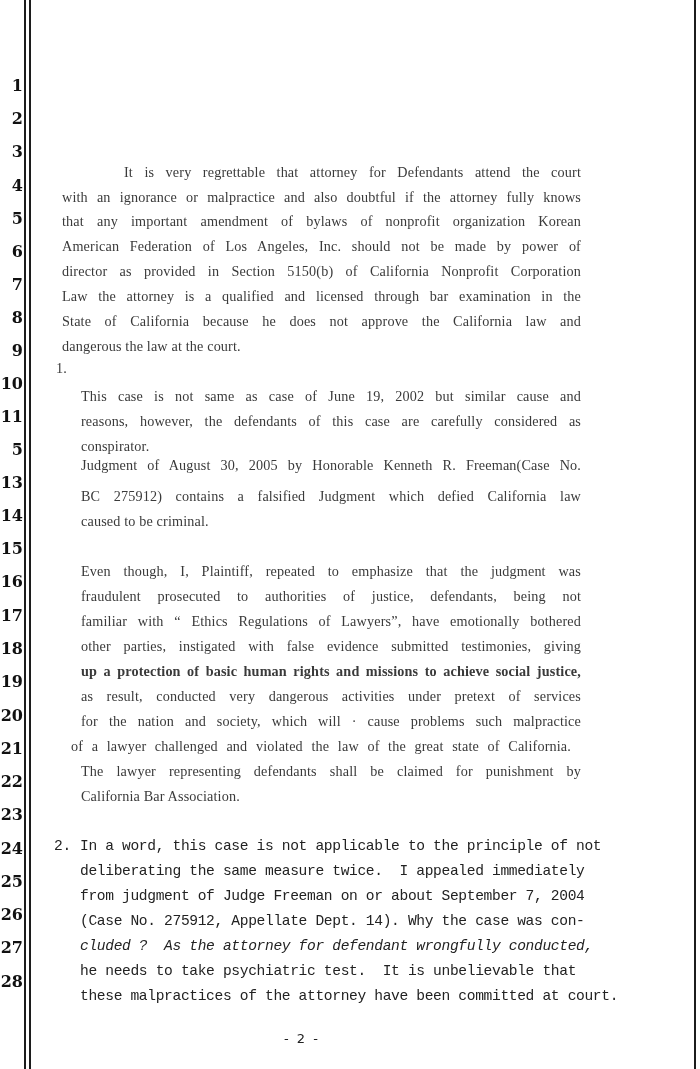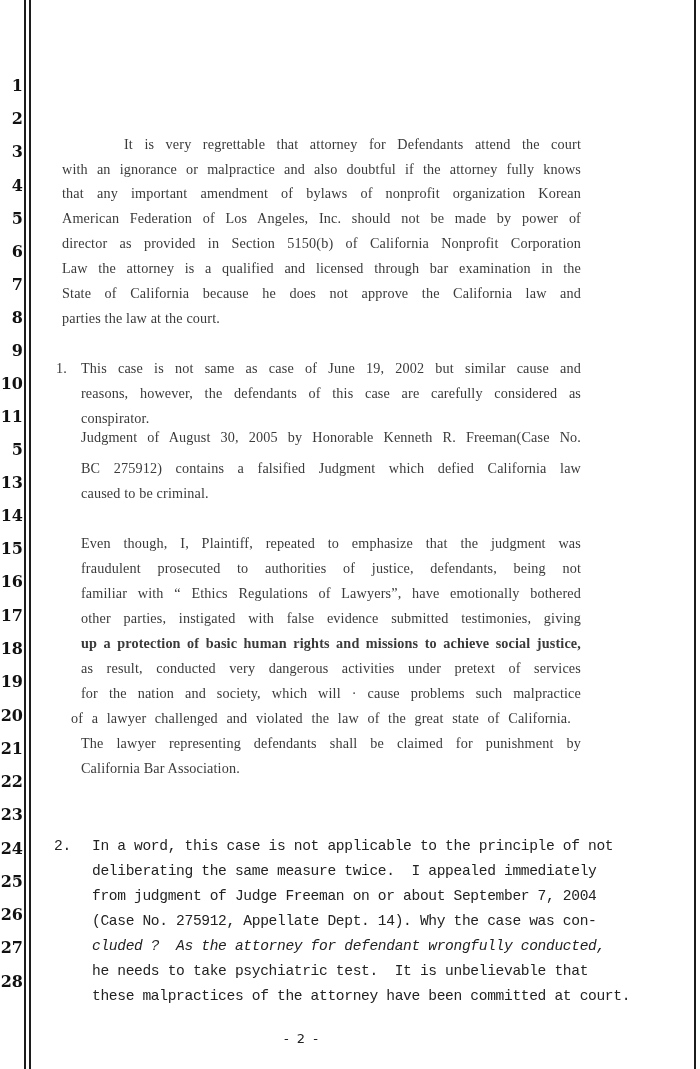--- a/index.html
+++ b/index.html
@@ -15,28 +15,28 @@
     .line-number {
       position: absolute; right: 0; width: 23px; text-align: right;
       font-family: "DejaVu Serif", "Liberation Serif", serif;
       font-weight: bold; font-size: 16px; color: #111; line-height: 18px;
     }
 
     .serif-text {
       position: absolute; font-family: "Liberation Serif", "DejaVu Serif", serif;
       font-size: 14.2px; color: #3a3a3a; letter-spacing: 0.15px;
     }
-    .serif-line { position: absolute; white-space: nowrap; line-height: 18px; }
+    .serif-line { position: absolute; white-space: nowrap; line-height: 18px; margin-top: 28px; }
     .justify { text-align: justify; text-align-last: justify; }
 
     .mono-text {
       position: absolute; font-family: "Liberation Mono", "DejaVu Sans Mono", monospace;
       font-size: 14.6px; color: #222; letter-spacing: -0.35px;
     }
-    .mono-line { position: absolute; white-space: pre; line-height: 18px; margin-left: 12px; }
+    .mono-line { position: absolute; white-space: pre; line-height: 18px; }
 
     .list-marker { position: absolute; white-space: nowrap; line-height: 18px; }
 
     .page-footer {
       position: absolute; left: 284px; top: 1031px;
       font-family: "DejaVu Sans", "Liberation Sans", sans-serif;
       font-size: 13px; color: #222; letter-spacing: 2px;
     }
   </style>
 </head>
@@ -78,21 +78,21 @@
 </div>
 
 <div class="serif-text" style="left:0;top:0;">
   <div class="serif-line justify" style="left:124px;top:135px;width:457px;">It is very regrettable that attorney for Defendants attend the court</div>
   <div class="serif-line justify" style="left:62px;top:160px;width:519px;">with an ignorance or malpractice and also doubtful if the attorney fully knows</div>
   <div class="serif-line justify" style="left:62px;top:184px;width:519px;">that any important amendment of bylaws of nonprofit organization Korean</div>
   <div class="serif-line justify" style="left:62px;top:209px;width:519px;">American Federation of Los Angeles, Inc. should not be made by power of</div>
   <div class="serif-line justify" style="left:62px;top:234px;width:519px;">director as provided in Section 5150(b) of California Nonprofit Corporation</div>
   <div class="serif-line justify" style="left:62px;top:259px;width:519px;">Law the attorney is a qualified and licensed through bar examination in the</div>
   <div class="serif-line justify" style="left:62px;top:284px;width:519px;">State of California because he does not approve the California law and</div>
-  <div class="serif-line" style="left:62px;top:309px;">parties the law at the court.</div>
+  <div class="serif-line" style="left:62px;top:309px;">dangerous the law at the court.</div>
 </div>
 
 <div class="serif-text" style="left:0;top:0;">
   <div class="list-marker" style="left:56px;top:359px;">1.</div>
   <div class="serif-line justify" style="left:81px;top:359px;width:500px;">This case is not same as case of June 19, 2002 but similar cause and</div>
   <div class="serif-line justify" style="left:81px;top:384px;width:500px;">reasons, however, the defendants of this case are carefully considered as</div>
   <div class="serif-line" style="left:81px;top:409px;">conspirator.</div>
   <div class="serif-line justify" style="left:81px;top:428px;width:500px;">Judgment of August 30, 2005 by Honorable Kenneth R. Freeman(Case No.</div>
   <div class="serif-line justify" style="left:81px;top:459px;width:500px;">BC 275912) contains a falsified Judgment which defied California law</div>
   <div class="serif-line" style="left:81px;top:484px;">caused to be criminal.</div>

